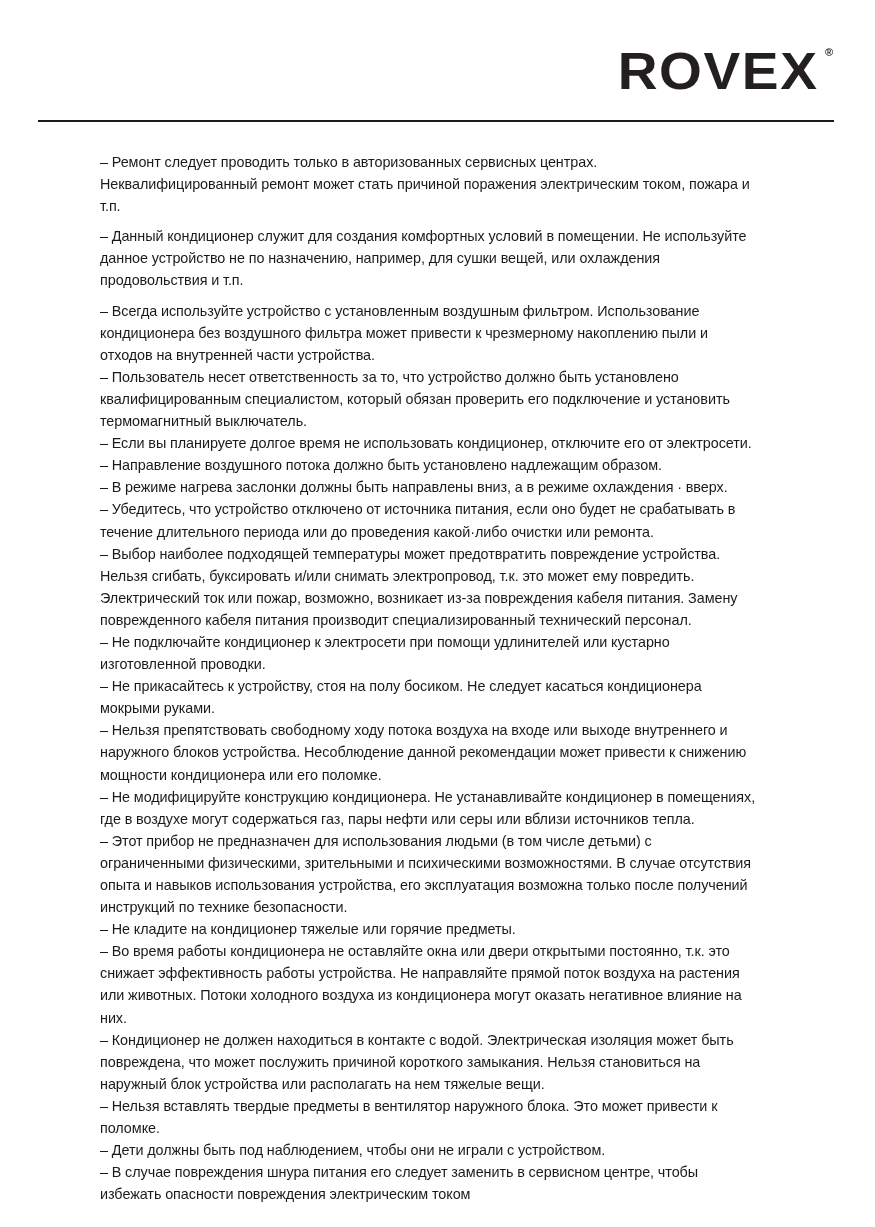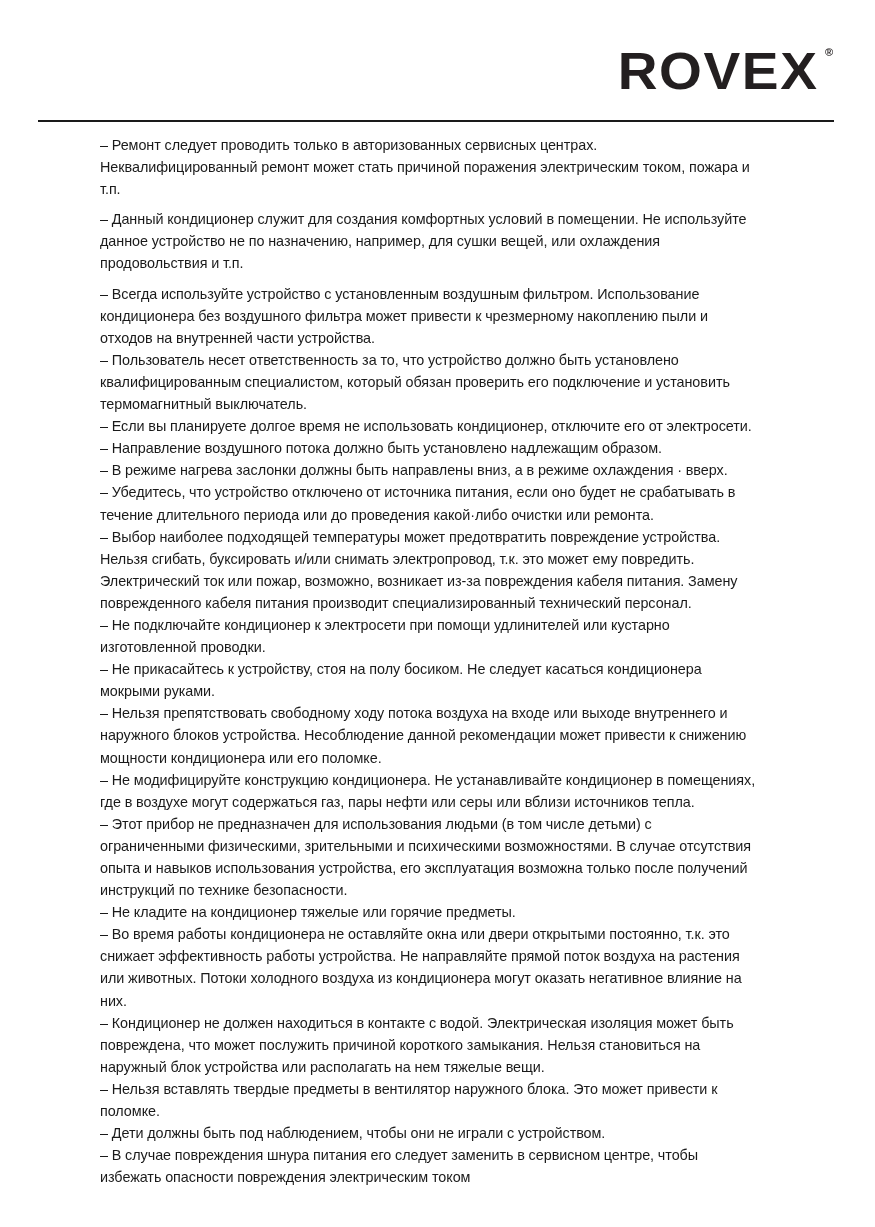--- a/index.html
+++ b/index.html
@@ -64,21 +64,21 @@
     top: 99px;
     width: 796px;
     height: 0;
     border-top: 2px solid #1a1a1a;
   }
 
   
   .content {
     position: absolute;
     left: 100px;
-    top: 113px;
+    top: 130px;
     width: 667px;
   }
   .para {
     margin: 0;
     font-size: 14.6px;
     line-height: 22.1px;
     color: #1a1a1a;
     text-align: left;
     letter-spacing: -0.05px;
     word-spacing: -0.15px;

